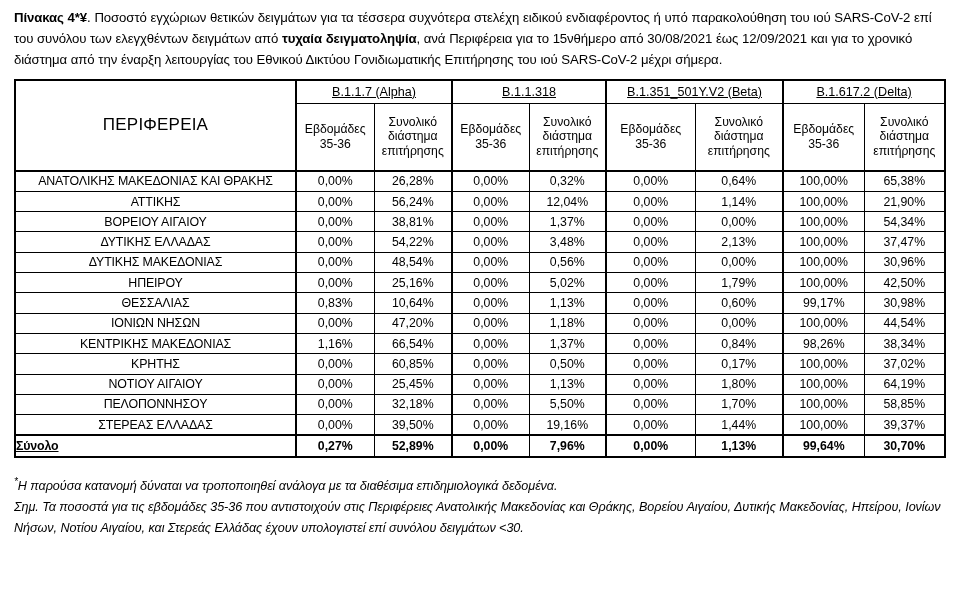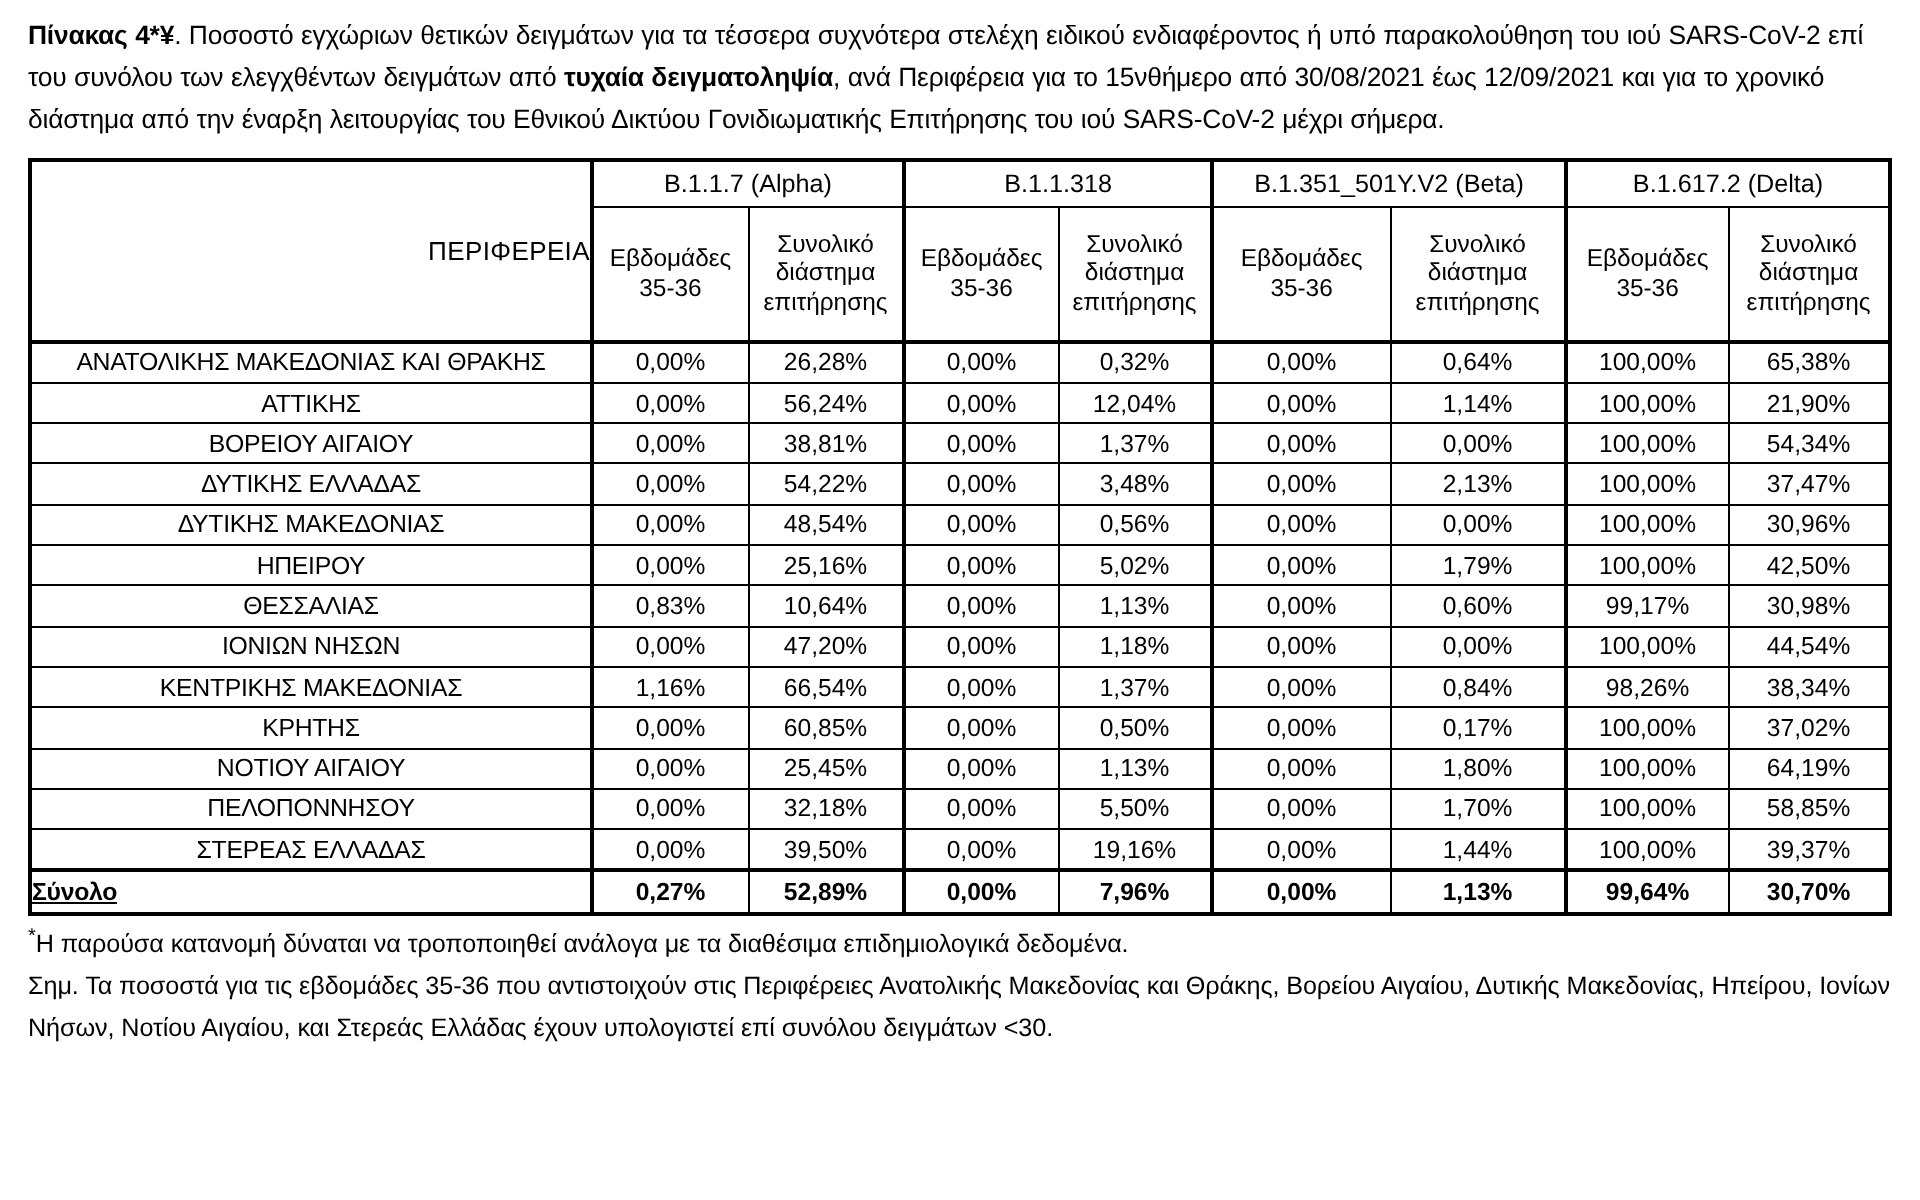--- a/index.html
+++ b/index.html
@@ -43,34 +43,35 @@
   }
   table.t4 td, table.t4 th {
     border: 1px solid #000;
     padding: 0;
     vertical-align: middle;
     font-weight: normal;
   }
   .grp-r { border-right: 2.4px solid #000 !important; }
 
   th.region-head {
-    text-align: right;
-    font-weight: bold;
-    font-size: 13px;
+    text-align: center;
+    font-weight: bold;
+    font-size: 17px;
     letter-spacing: 0.2px;
     border-right: 2.4px solid #000 !important;
     border-left: 2.4px solid #000 !important;
     border-top: 2.4px solid #000 !important;
   }
   th.grp-head {
     text-align: center;
     font-weight: bold;
     font-size: 12.6px;
     height: 22px;
     border-top: 2.4px solid #000 !important;
+    text-decoration: underline;
   }
   th.sub-head {
     text-align: center;
     font-weight: bold;
     font-size: 12.2px;
     line-height: 1.17;
     height: 66px;
     padding: 1px 2px;
   }
 
@@ -97,24 +98,25 @@
   tr.total td {
     font-weight: bold;
     border-top: 2.4px solid #000 !important;
     border-bottom: 2.4px solid #000 !important;
   }
   tr.total td.region { text-align: left; text-decoration: underline; }
   tr.first-data td { border-top: 2.4px solid #000 !important; }
 
   
   .notes {
-    margin-top: 4px;
+    margin-top: 18px;
     font-size: 12.6px;
     line-height: 1.62;
     letter-spacing: -0.05px;
+    font-style: italic;
   }
   .notes p { margin: 0 0 1px 0; }
   .note-mark {
     font-size: 10px;
     vertical-align: super;
     line-height: 0;
   }
   .note-mark-inline {
     font-size: 11px;
     vertical-align: baseline;

